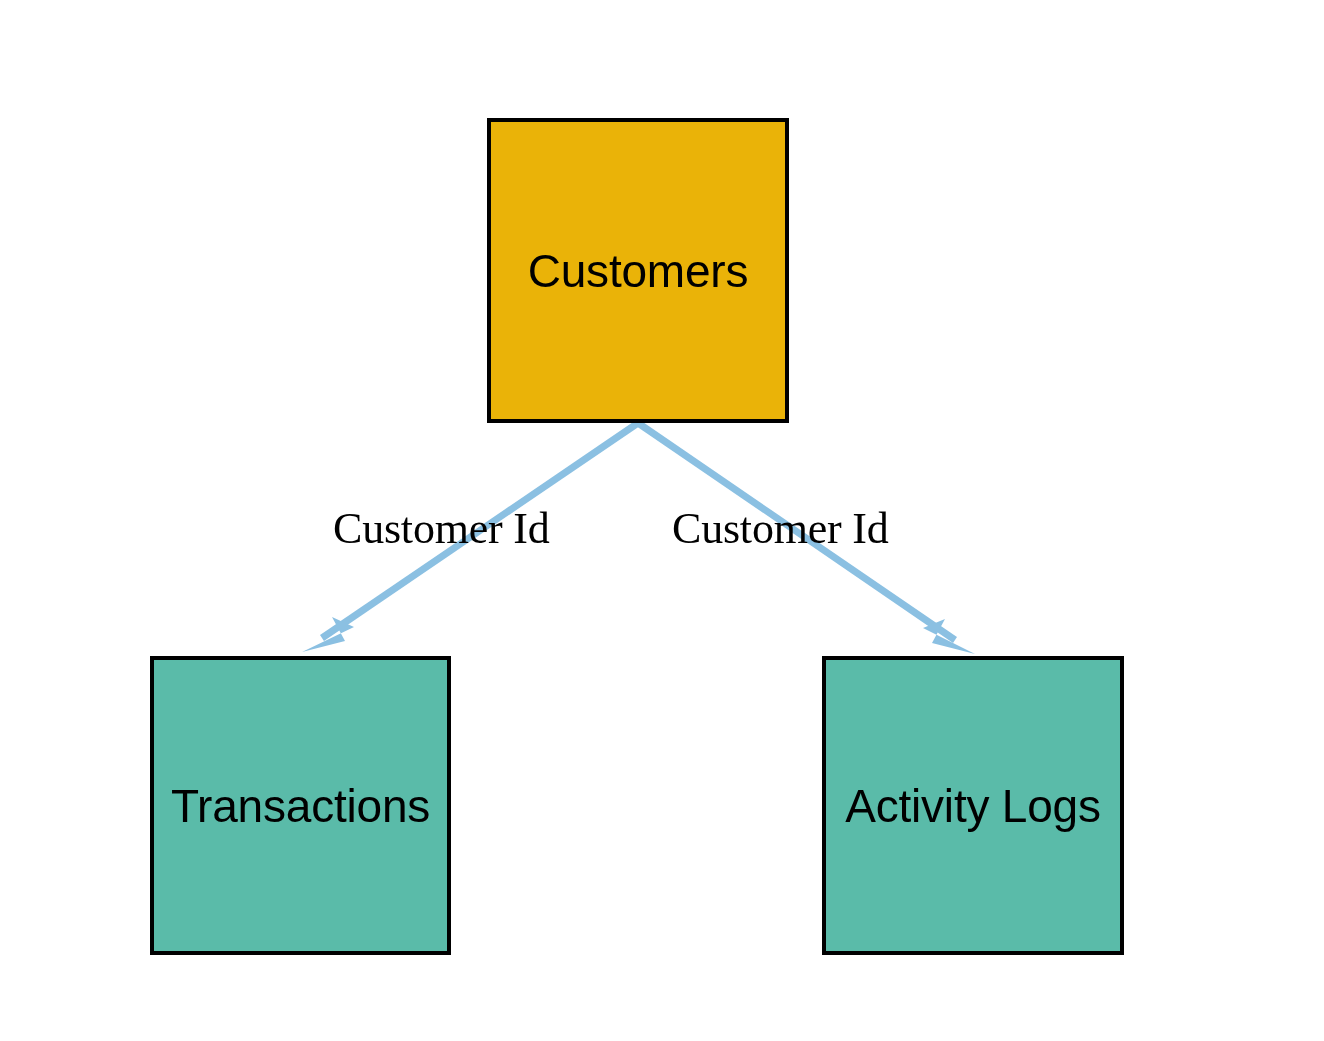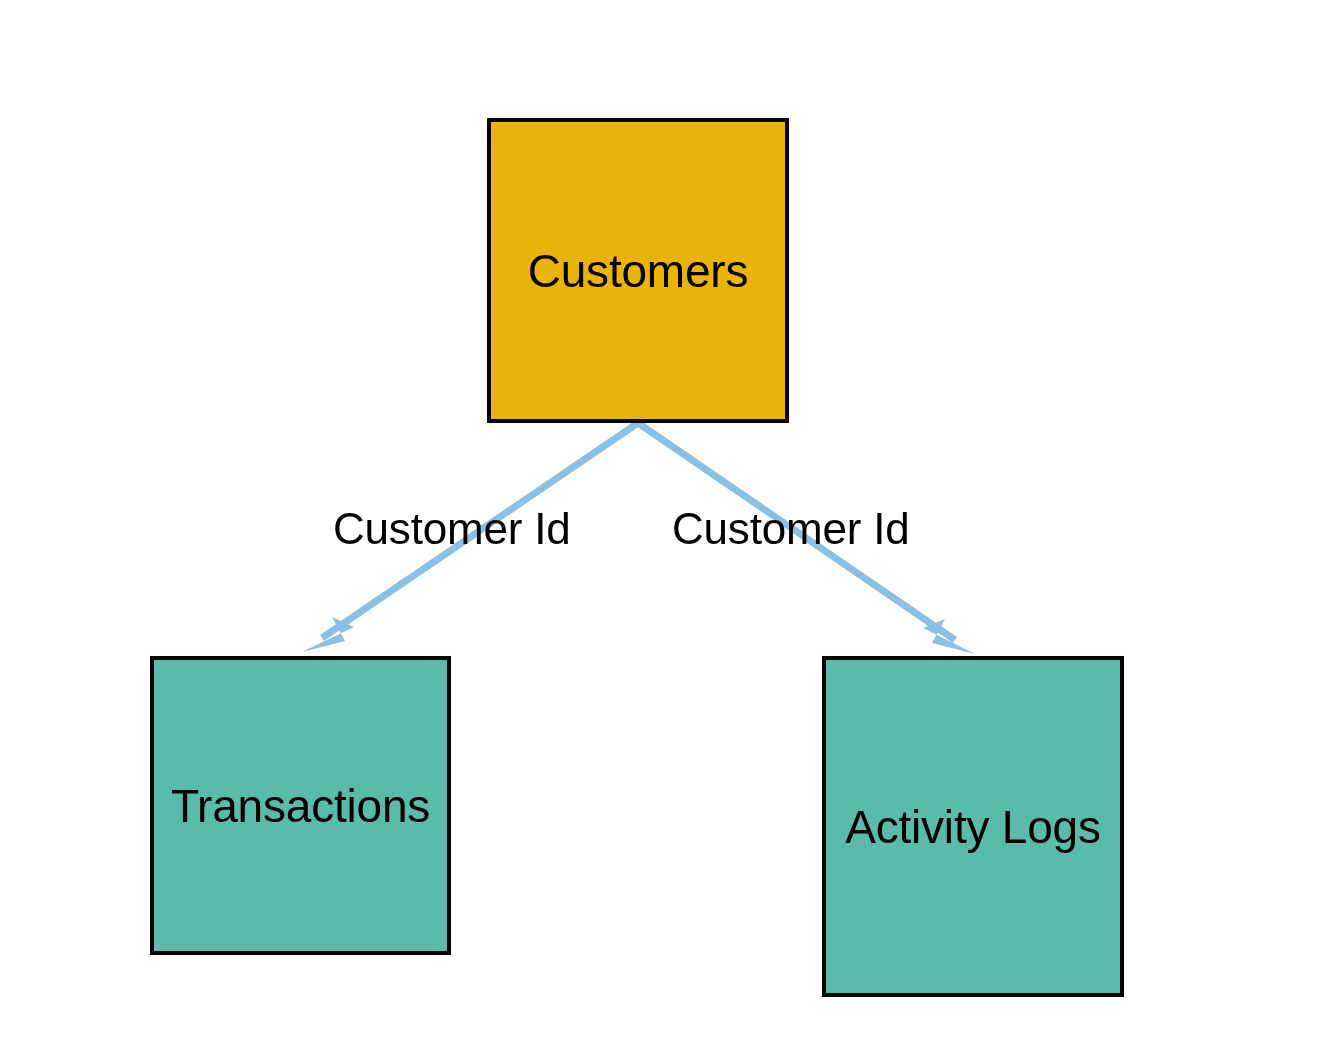--- a/index.html
+++ b/index.html
@@ -58,30 +58,30 @@
     background: #5ABBA9;
     align-items: center;
   }
   #node-transactions .node-label {
     font-size: 46px;
   }
   #node-activity-logs {
     left: 822px;
     top: 656px;
     width: 302px;
-    height: 341px;
+    height: 299px;
     background: #5ABBA9;
     justify-content: center;
   }
   #node-activity-logs .node-label {
     font-size: 46px;
   }
   .edge-label {
     position: absolute;
-    font-family: Liberation Sans, sans-serif;
+    font-family: Liberation Serif, serif;
     font-size: 44px;
     color: #000000;
     line-height: 1;
     white-space: nowrap;
     letter-spacing: -0.2px;
   }
   #edge-label-left {
     left: 333px;
     top: 507px;
   }

